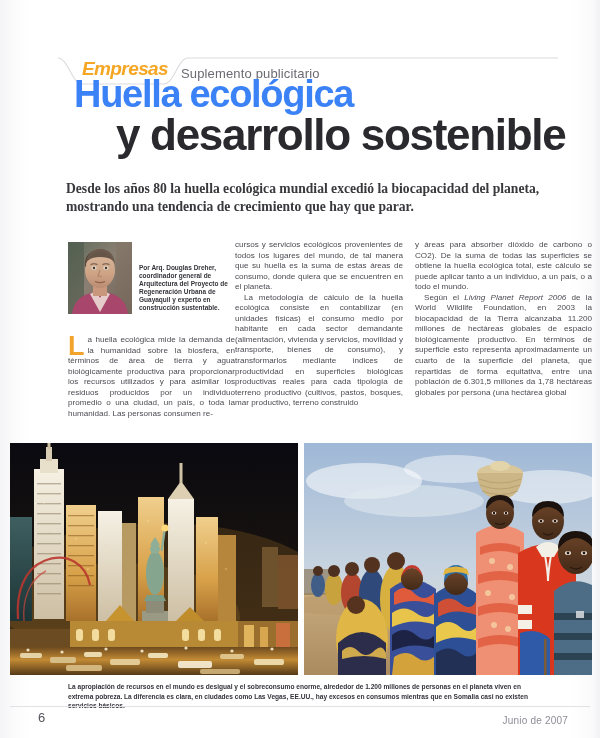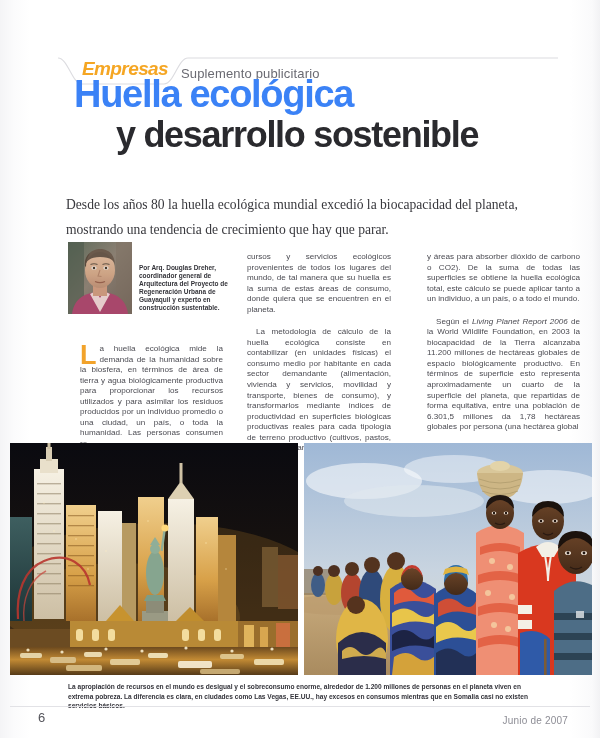--- a/index.html
+++ b/index.html
@@ -66,60 +66,61 @@
     font-size: 38px;
     line-height: 40px;
     color: #3b82f6;
     letter-spacing: -1.3px;
     margin: 0;
     white-space: nowrap;
   }
   .headline-2 {
     font-family: "Liberation Sans", sans-serif;
     font-weight: bold;
-    font-size: 36px;
+    font-size: 44px;
     line-height: 42px;
     color: #2a2a2e;
     letter-spacing: -1.3px;
     margin: 0;
     padding-left: 42px;
     white-space: nowrap;
   }
 
   
   .deck {
     position: absolute;
     left: 66px;
-    top: 192px;
+    top: 180px;
     width: 484px;
     font-family: "Liberation Serif", serif;
     font-size: 13.6px;
-    line-height: 25px;
+    line-height: 18px;
     color: #38383d;
+    font-weight: bold;
   }
 
   
   .cols {
     position: absolute;
     left: 68px;
     top: 240px;
     width: 524px;
     height: 195px;
   }
   .col {
     position: absolute;
     top: 0;
     width: 167px;
     font-family: "Liberation Sans", sans-serif;
     font-size: 8.1px;
     line-height: 10.55px;
     color: #4b4b52;
     text-align: justify;
   }
-  .col p { margin: 12px; }
+  .col p { margin: 0; }
   .col p + p { text-indent: 9px; }
   .col-1 { left: 0px; }
   .col-2 { left: 167px; width: 168px; }
   .col-3 { left: 347px; width: 177px; }
 
   
   .byline-block {
     height: 92px;
     margin-bottom: 3px;
     position: relative;

